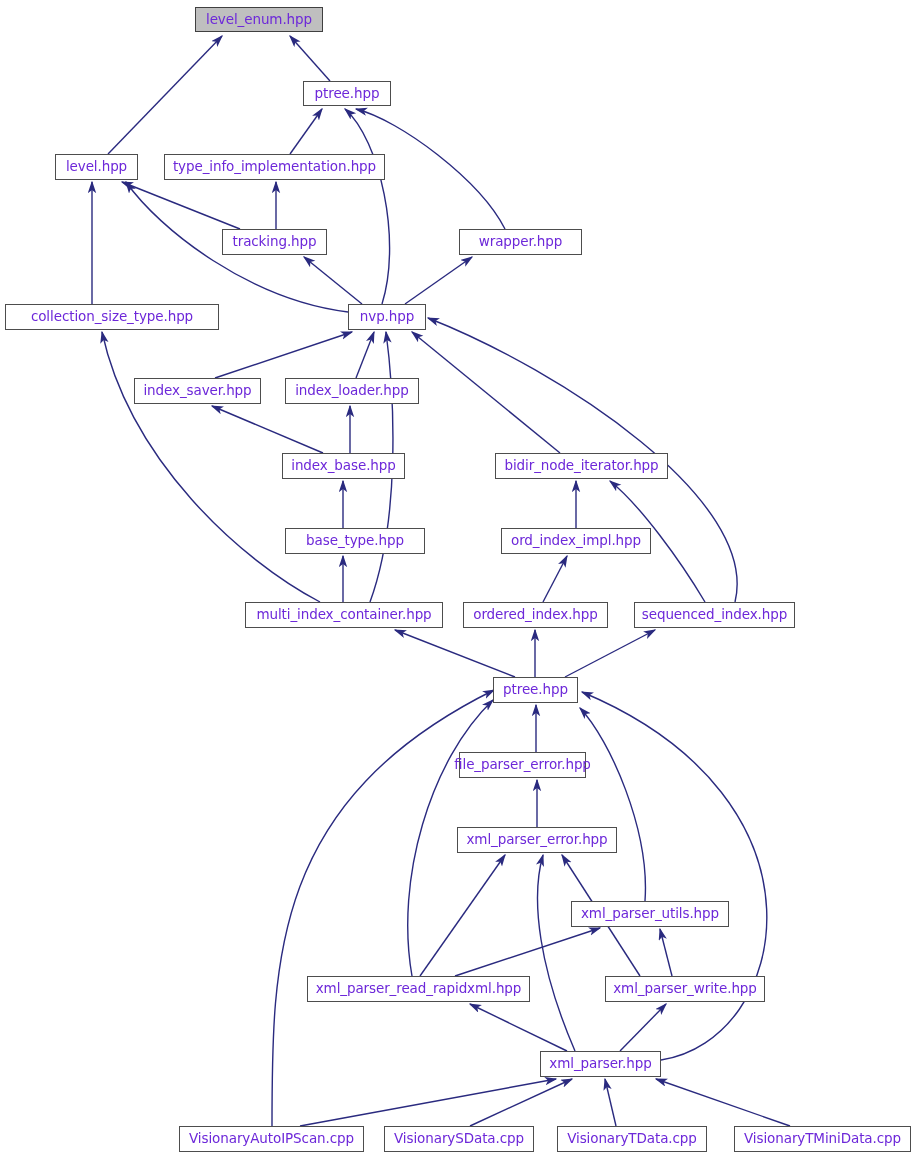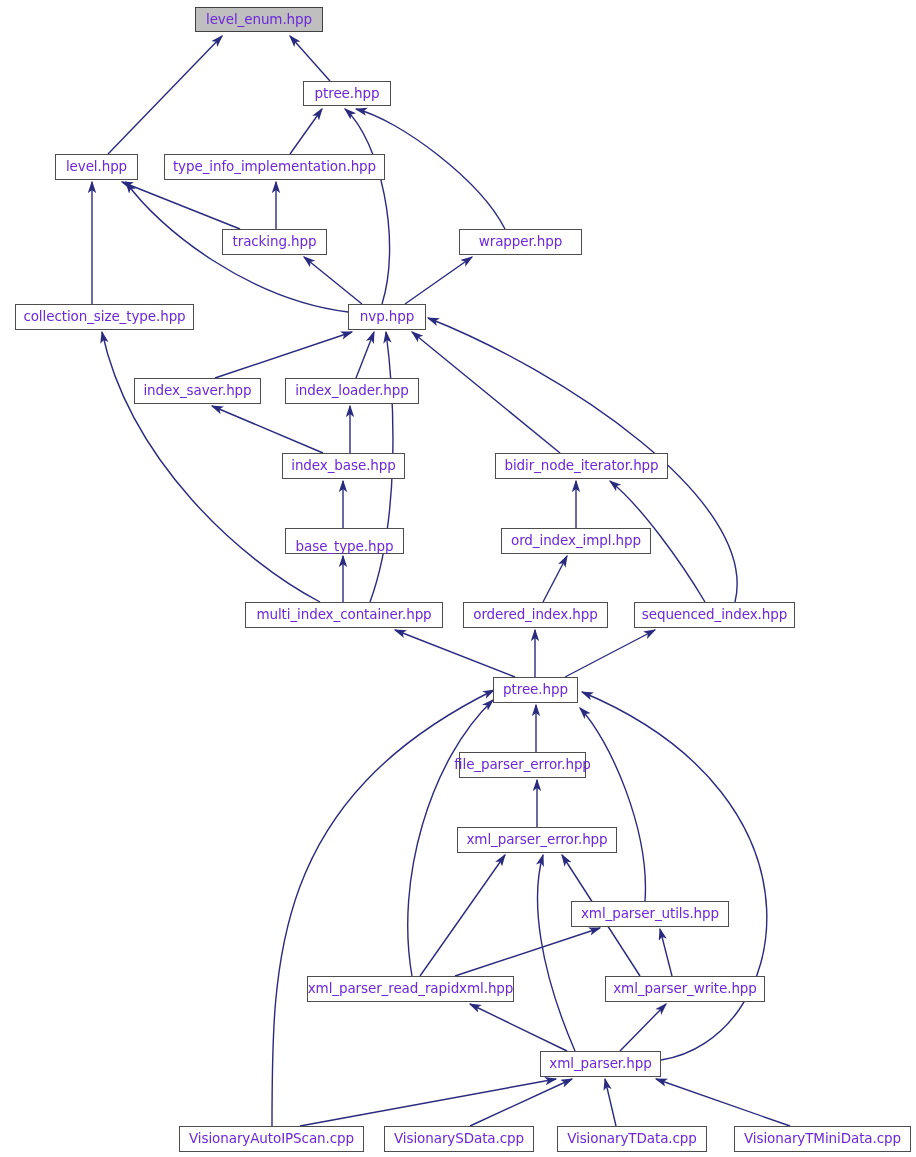--- a/index.html
+++ b/index.html
@@ -102,39 +102,39 @@
       </div>
       <div class="node" style="left: 164px; top: 154px; width: 221px; height: 26px;">
         <span>type_info_implementation.hpp</span>
       </div>
       <div class="node" style="left: 222px; top: 229px; width: 105px; height: 26px;">
         <span>tracking.hpp</span>
       </div>
       <div class="node" style="left: 459px; top: 229px; width: 123px; height: 26px;">
         <span>wrapper.hpp</span>
       </div>
-      <div class="node" style="left: 15px; top: 304px; width: 179px; height: 26px;">
+      <div class="node" style="left: 5px; top: 304px; width: 214px; height: 26px;">
         <span>collection_size_type.hpp</span>
       </div>
       <div class="node" style="left: 348px; top: 304px; width: 78px; height: 26px;">
         <span>nvp.hpp</span>
       </div>
       <div class="node" style="left: 134px; top: 378px; width: 127px; height: 26px;">
         <span>index_saver.hpp</span>
       </div>
       <div class="node" style="left: 285px; top: 378px; width: 134px; height: 26px;">
         <span>index_loader.hpp</span>
       </div>
       <div class="node" style="left: 282px; top: 453px; width: 123px; height: 26px;">
         <span>index_base.hpp</span>
       </div>
       <div class="node" style="left: 495px; top: 453px; width: 173px; height: 26px;">
         <span>bidir_node_iterator.hpp</span>
       </div>
-      <div class="node" style="left: 285px; top: 528px; width: 119px; height: 26px; align-items: flex-end;">
+      <div class="node" style="left: 285px; top: 528px; width: 140px; height: 26px;">
         <span>base_type.hpp</span>
       </div>
       <div class="node" style="left: 501px; top: 528px; width: 150px; height: 26px;">
         <span>ord_index_impl.hpp</span>
       </div>
       <div class="node" style="left: 245px; top: 602px; width: 198px; height: 26px;">
         <span>multi_index_container.hpp</span>
       </div>
       <div class="node" style="left: 463px; top: 602px; width: 145px; height: 26px;">
         <span>ordered_index.hpp</span>
@@ -147,21 +147,21 @@
       </div>
       <div class="node" style="left: 459px; top: 752px; width: 127px; height: 26px;">
         <span>file_parser_error.hpp</span>
       </div>
       <div class="node" style="left: 457px; top: 827px; width: 160px; height: 26px;">
         <span>xml_parser_error.hpp</span>
       </div>
       <div class="node" style="left: 571px; top: 901px; width: 158px; height: 26px;">
         <span>xml_parser_utils.hpp</span>
       </div>
-      <div class="node" style="left: 307px; top: 976px; width: 207px; height: 26px;">
+      <div class="node" style="left: 307px; top: 976px; width: 223px; height: 26px;">
         <span>xml_parser_read_rapidxml.hpp</span>
       </div>
       <div class="node" style="left: 605px; top: 976px; width: 160px; height: 26px;">
         <span>xml_parser_write.hpp</span>
       </div>
       <div class="node" style="left: 540px; top: 1051px; width: 121px; height: 26px;">
         <span>xml_parser.hpp</span>
       </div>
       <div class="node" style="left: 179px; top: 1126px; width: 185px; height: 26px;">
         <span>VisionaryAutoIPScan.cpp</span>

